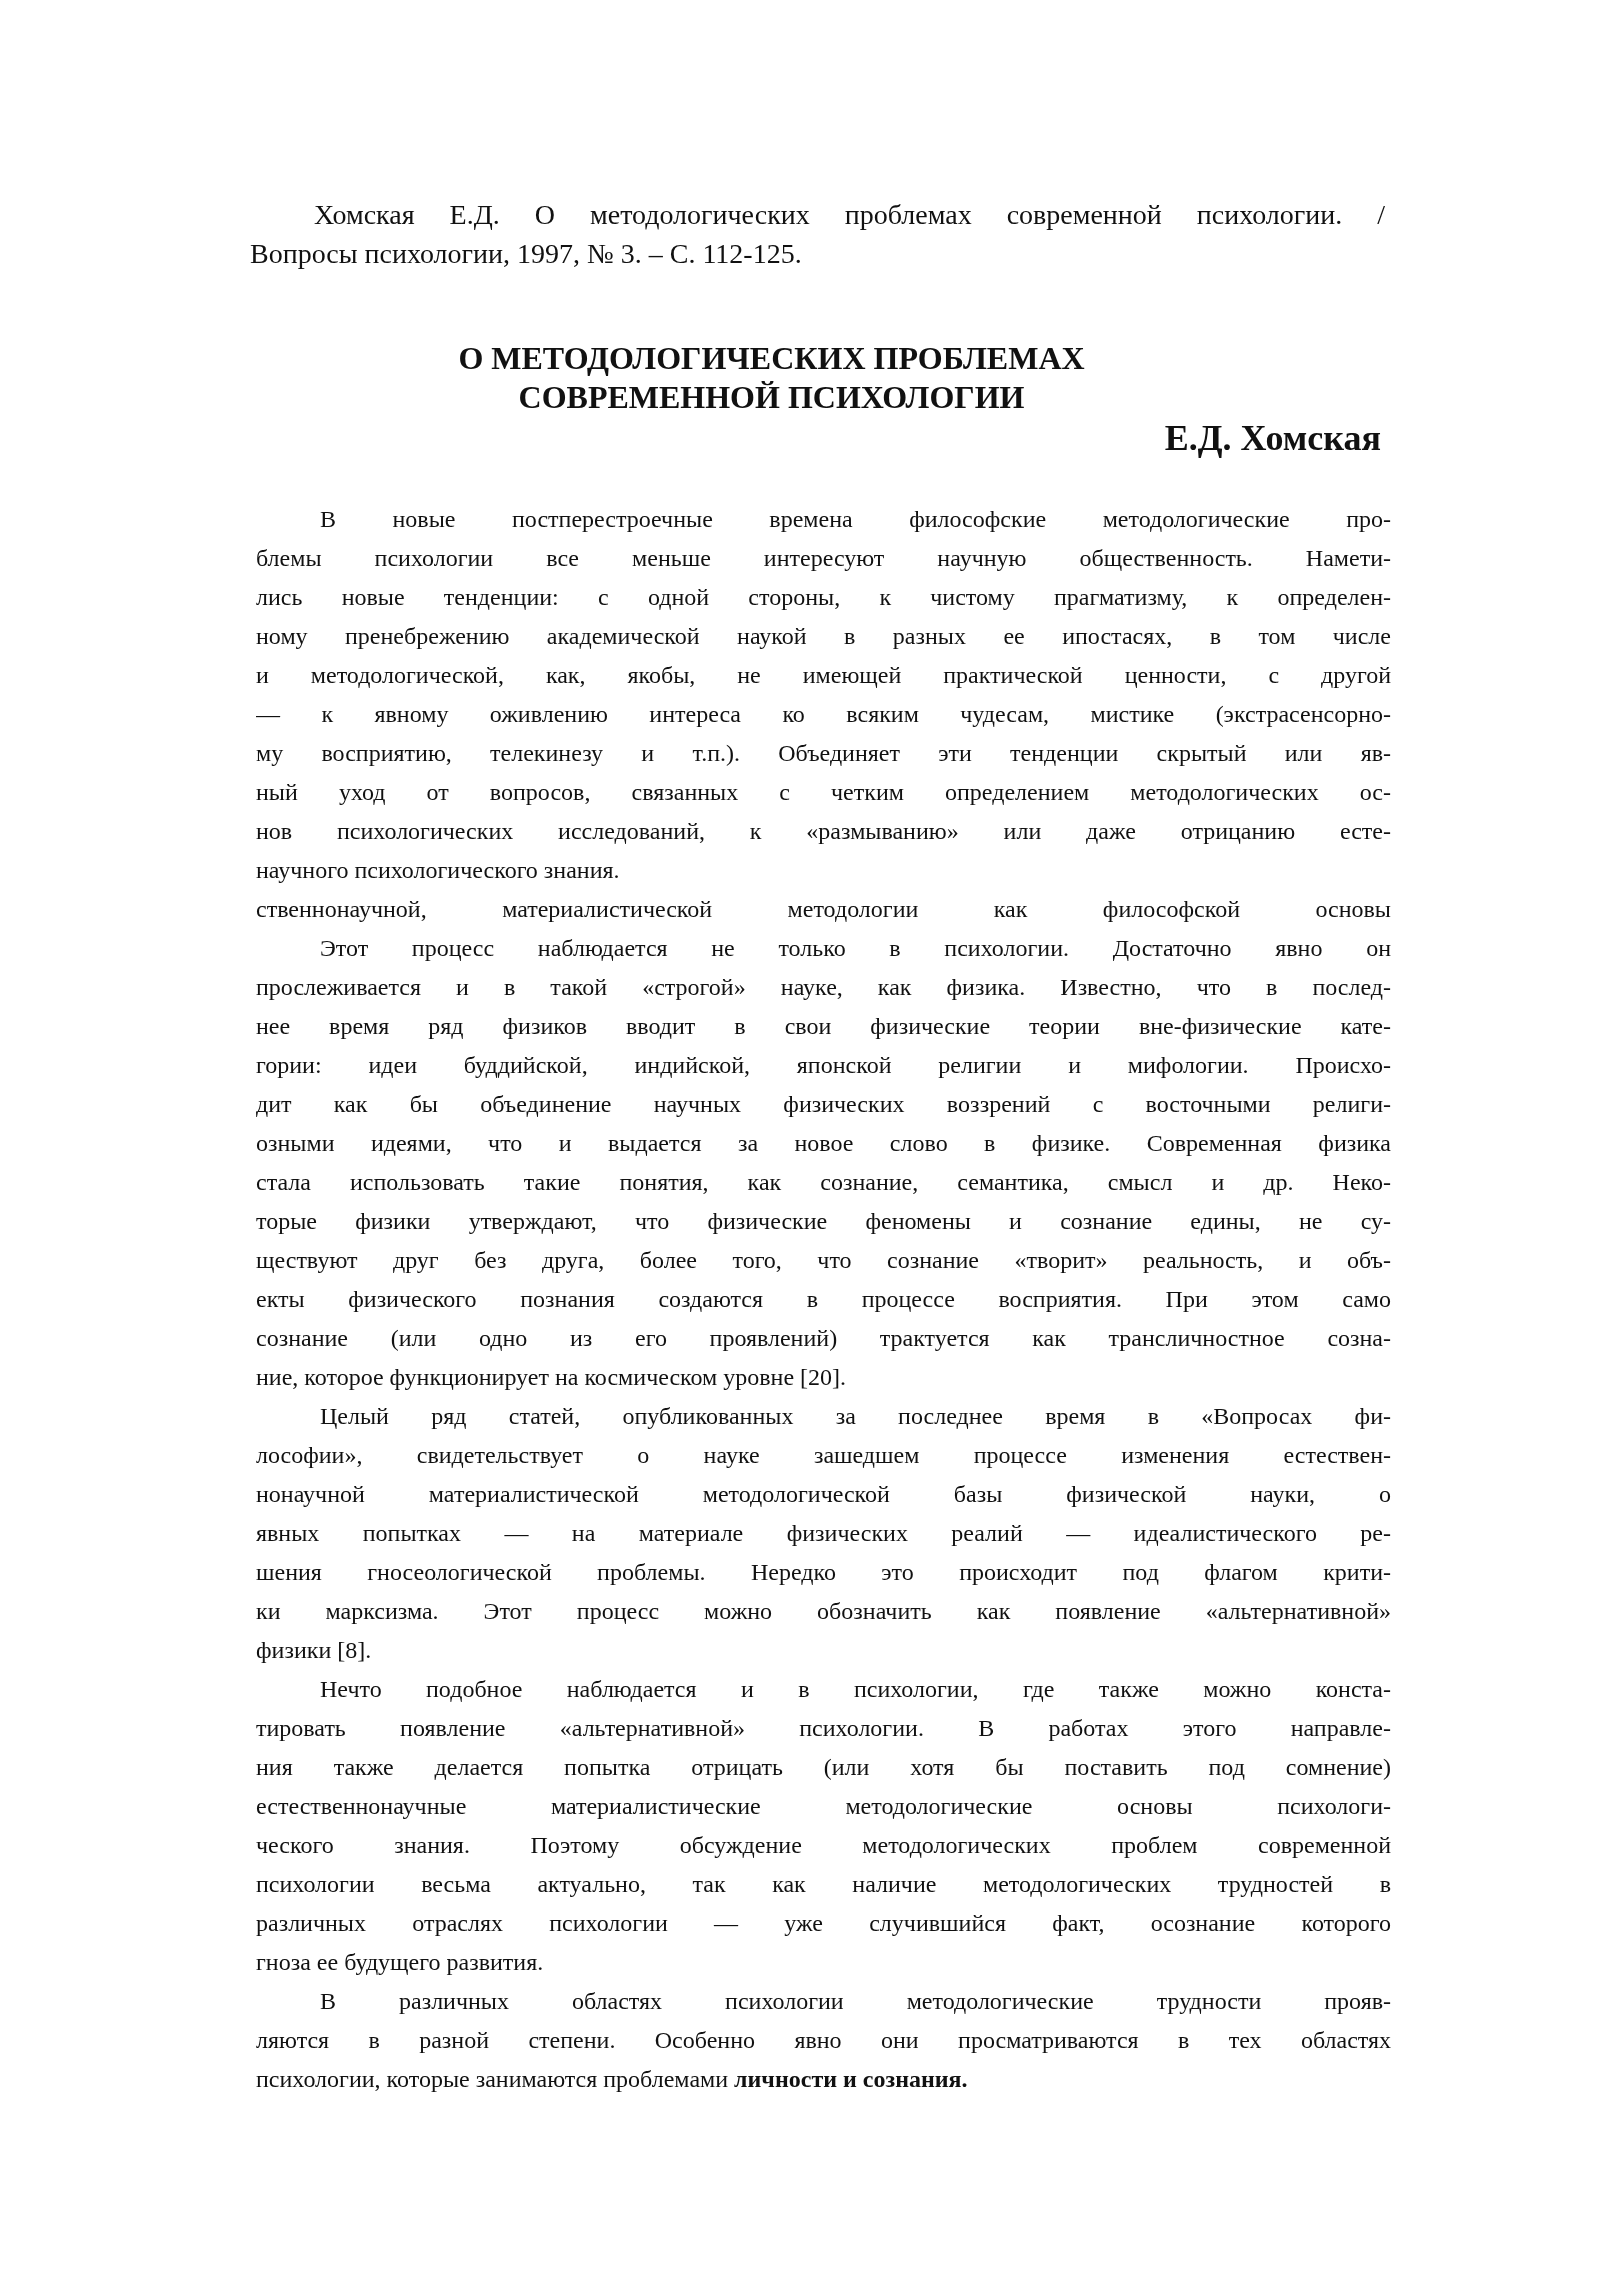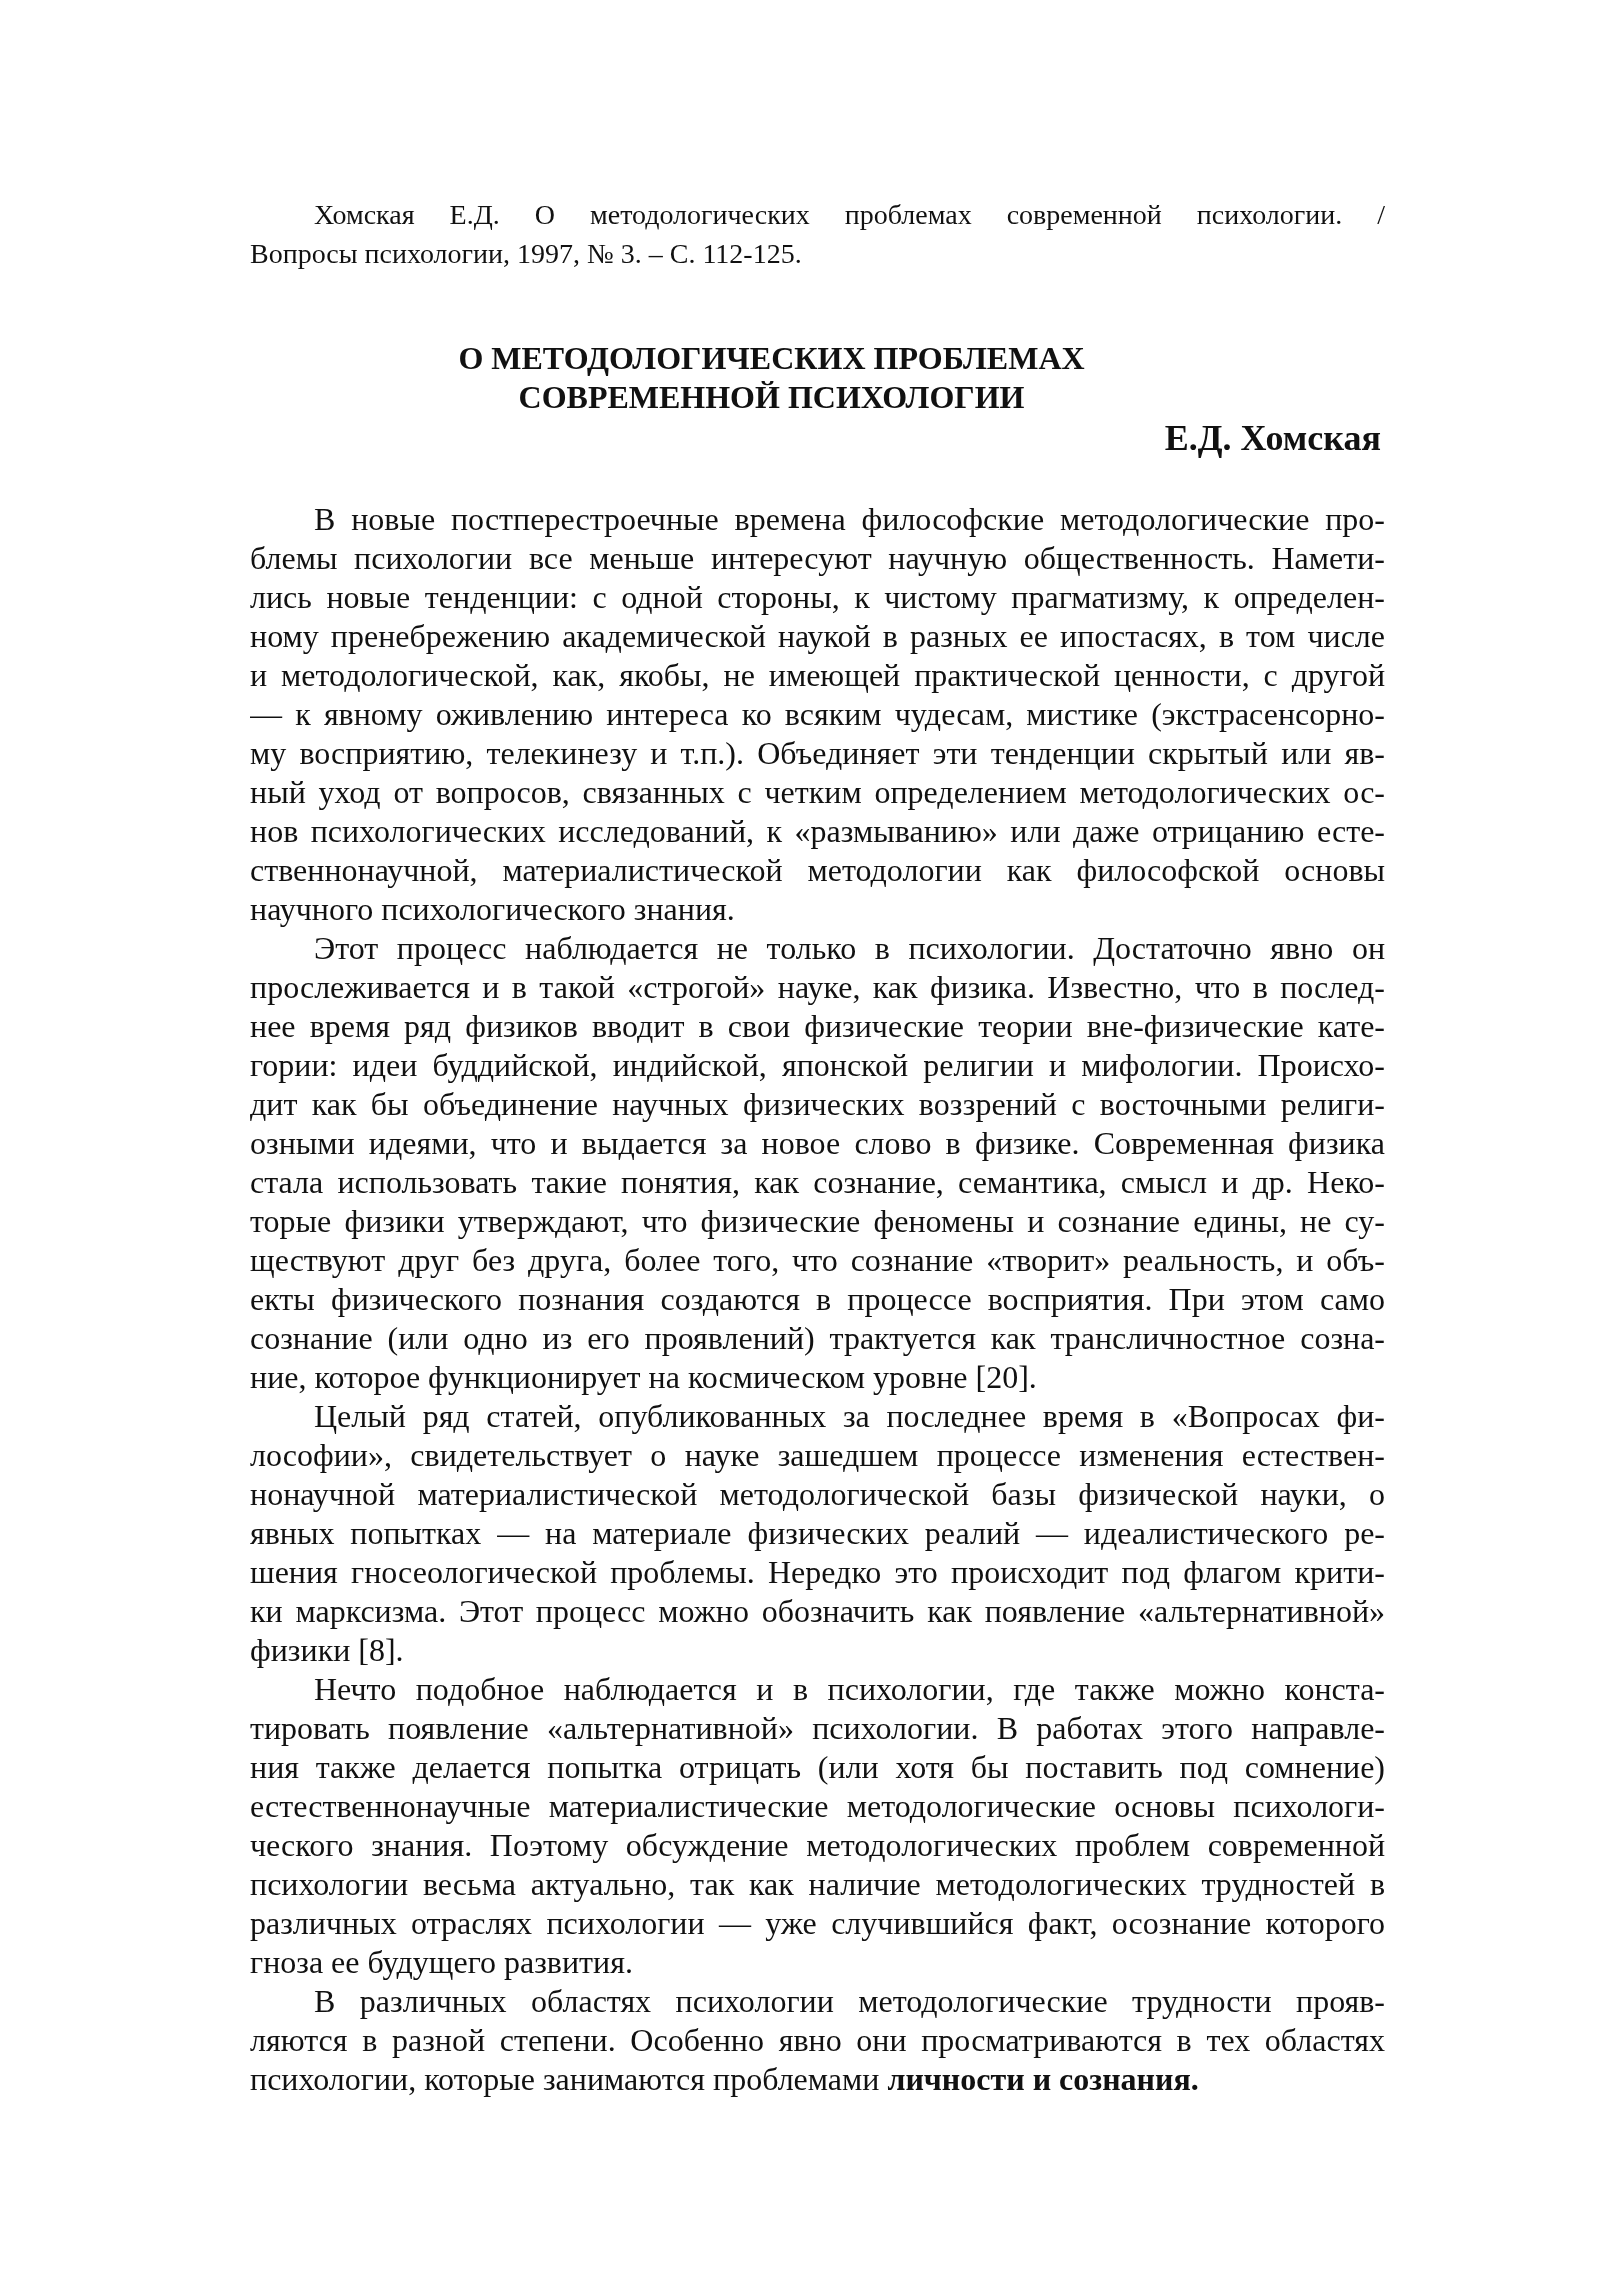--- a/index.html
+++ b/index.html
@@ -63,23 +63,23 @@
       top: 419px;
       right: 4px;
       font-weight: bold;
       font-size: 36px;
       line-height: 39px;
       text-align: left;
     }
     .body-text {
       position: absolute;
       top: 500px;
-      left: 0;
+      left: 6px;
       width: 1135px;
-      font-size: 32px;
+      font-size: 24px;
       line-height: 39px;
     }
     .paragraph {
       display: block;
     }
     .bold {
       font-weight: bold;
     }
   </style>
 </head>
@@ -104,22 +104,22 @@
     <div class="paragraph">
       <span class="line indent" style="white-space: normal; overflow: hidden;">В новые постперестроечные времена философские методологические про-</span>
       <span class="line" style="white-space: normal; overflow: hidden;">блемы психологии все меньше интересуют научную общественность. Намети-</span>
       <span class="line" style="white-space: normal; overflow: hidden;">лись новые тенденции: с одной стороны, к чистому прагматизму, к определен-</span>
       <span class="line" style="white-space: normal; overflow: hidden;">ному пренебрежению академической наукой в разных ее ипостасях, в том числе</span>
       <span class="line" style="white-space: normal; overflow: hidden;">и методологической, как, якобы, не имеющей практической ценности, с другой</span>
       <span class="line" style="white-space: normal; overflow: hidden;">— к явному оживлению интереса ко всяким чудесам, мистике (экстрасенсорно-</span>
       <span class="line" style="white-space: normal; overflow: hidden;">му восприятию, телекинезу и т.п.). Объединяет эти тенденции скрытый или яв-</span>
       <span class="line" style="white-space: normal; overflow: hidden;">ный уход от вопросов, связанных с четким определением методологических ос-</span>
       <span class="line" style="white-space: normal; overflow: hidden;">нов психологических исследований, к «размыванию» или даже отрицанию есте-</span>
+      <span class="line last" style="white-space: normal; overflow: hidden;">научного психологического знания.</span>
       <span class="line" style="white-space: normal; overflow: hidden;">ственнонаучной, материалистической методологии как философской основы</span>
-      <span class="line last" style="white-space: normal; overflow: hidden;">научного психологического знания.</span>
     </div>
 
     <div class="paragraph">
       <span class="line indent" style="white-space: normal; overflow: hidden;">Этот процесс наблюдается не только в психологии. Достаточно явно он</span>
       <span class="line" style="white-space: normal; overflow: hidden;">прослеживается и в такой «строгой» науке, как физика. Известно, что в послед-</span>
       <span class="line" style="white-space: normal; overflow: hidden;">нее время ряд физиков вводит в свои физические теории вне-физические кате-</span>
       <span class="line" style="white-space: normal; overflow: hidden;">гории: идеи буддийской, индийской, японской религии и мифологии. Происхо-</span>
       <span class="line" style="white-space: normal; overflow: hidden;">дит как бы объединение научных физических воззрений с восточными религи-</span>
       <span class="line" style="white-space: normal; overflow: hidden;">озными идеями, что и выдается за новое слово в физике. Современная физика</span>
       <span class="line" style="white-space: normal; overflow: hidden;">стала использовать такие понятия, как сознание, семантика, смысл и др. Неко-</span>

